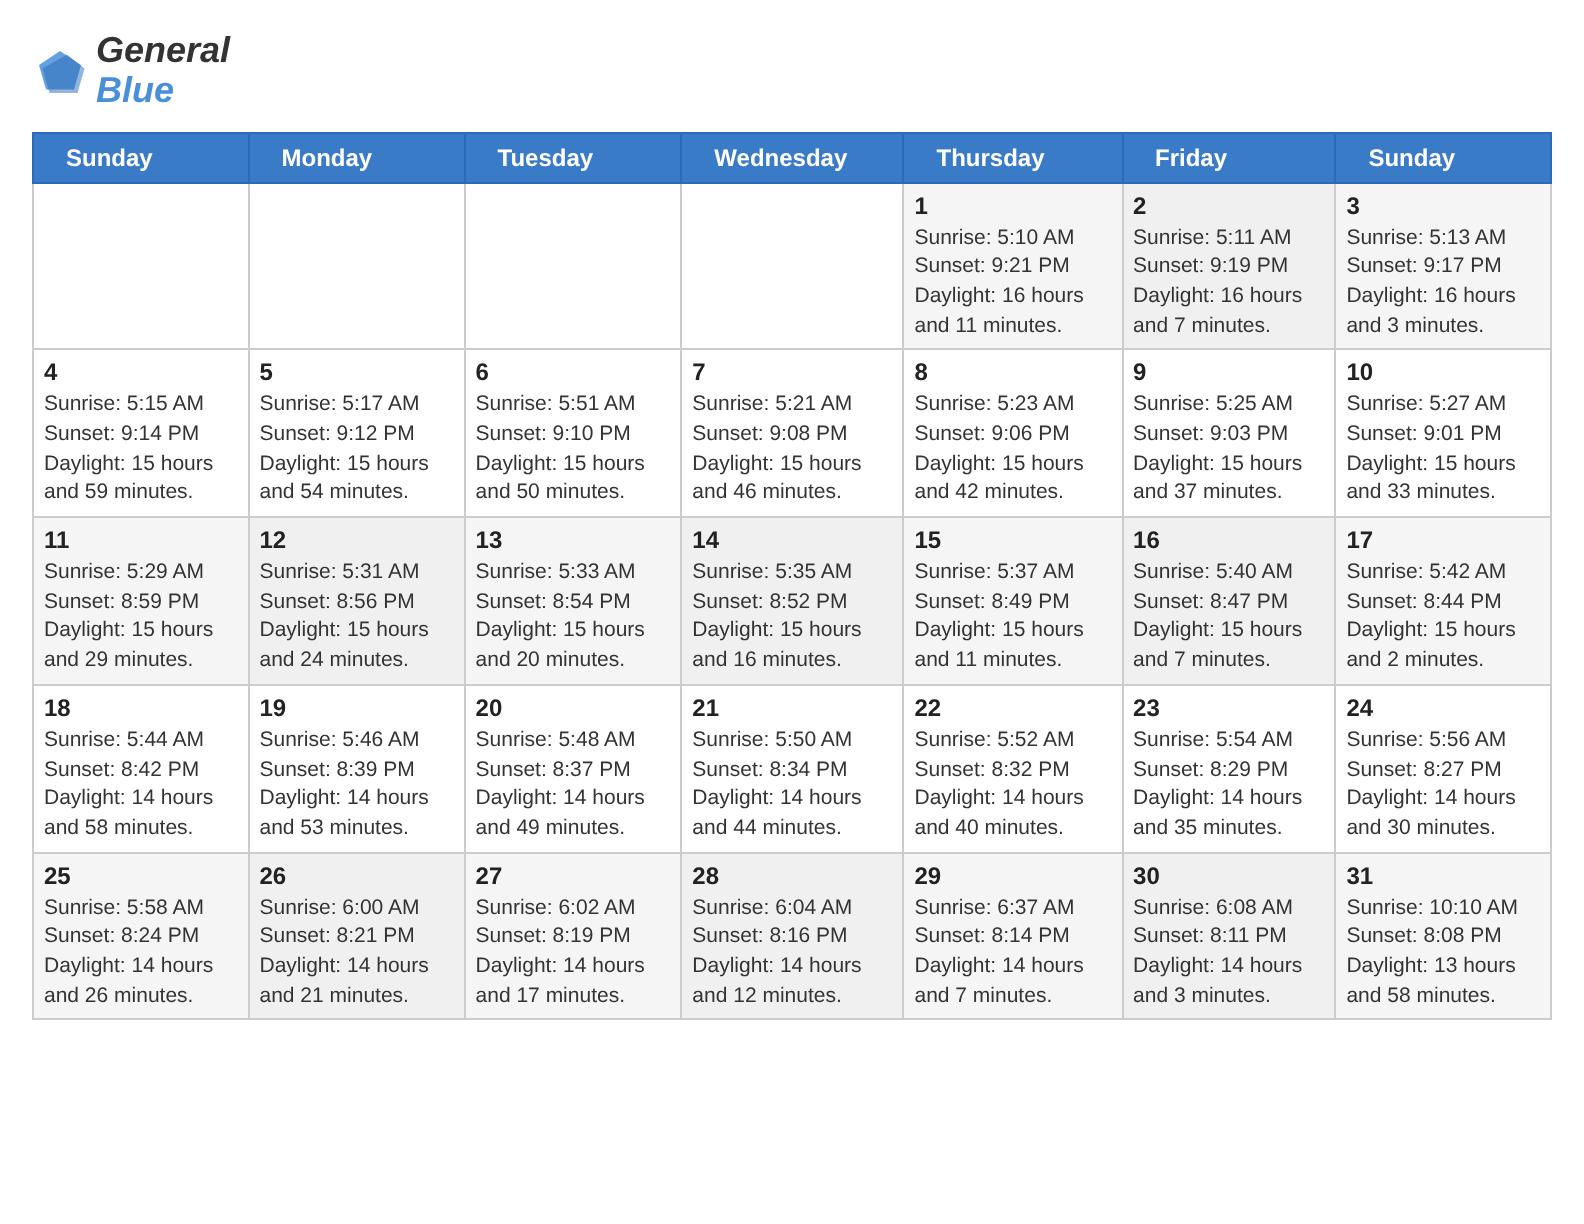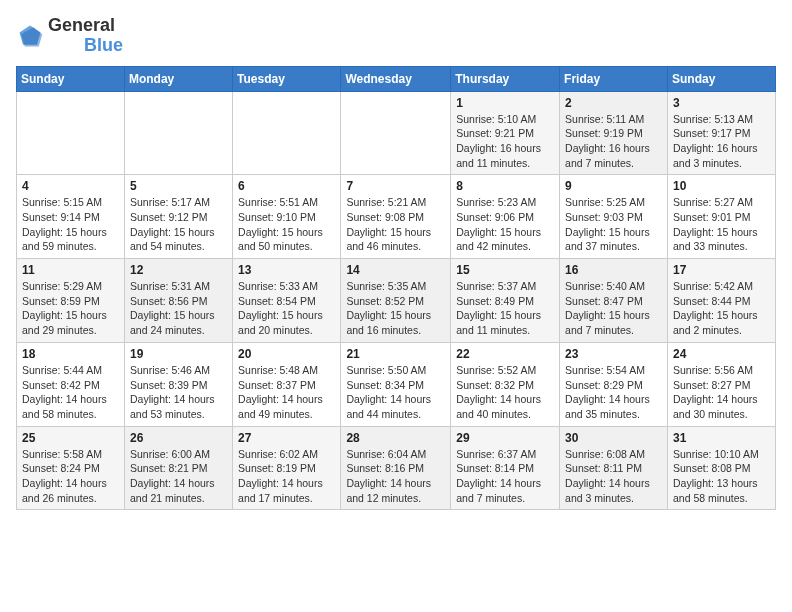--- a/index.html
+++ b/index.html
@@ -13,28 +13,29 @@
     .header {
       display: flex;
       justify-content: space-between;
       align-items: flex-start;
       margin-bottom: 10px;
     }
     .logo {
       display: flex;
       align-items: center;
       gap: 4px;
+      font-style: italic;
     }
     .logo-text {
       font-size: 18px;
       font-weight: bold;
       color: #333;
       line-height: 1.1;
     }
-    .logo-text span { color: #4a90d9; margin-left: 36px; }
+    .logo-text span { color: #4a90d9; }
     .logo-icon {
       width: 28px;
       height: 28px;
     }
     .title-block {
       text-align: right;
     }
     .title-block h1 {
       font-size: 32px;
       font-weight: bold;
@@ -46,21 +47,21 @@
       color: #444;
     }
     table {
       width: 100%;
       border-collapse: collapse;
       font-size: 11px;
     }
     thead tr th {
       background: #3a7bc8;
       color: #fff;
-      padding: 5px 4px;
+      padding: 5px 16px;
       text-align: left;
       font-size: 12px;
       border: 1px solid #2a6ab8;
     }
     tbody tr td {
       border: 1px solid #ccc;
       vertical-align: top;
       padding: 4px 5px;
       width: 113px;
       min-height: 80px;

